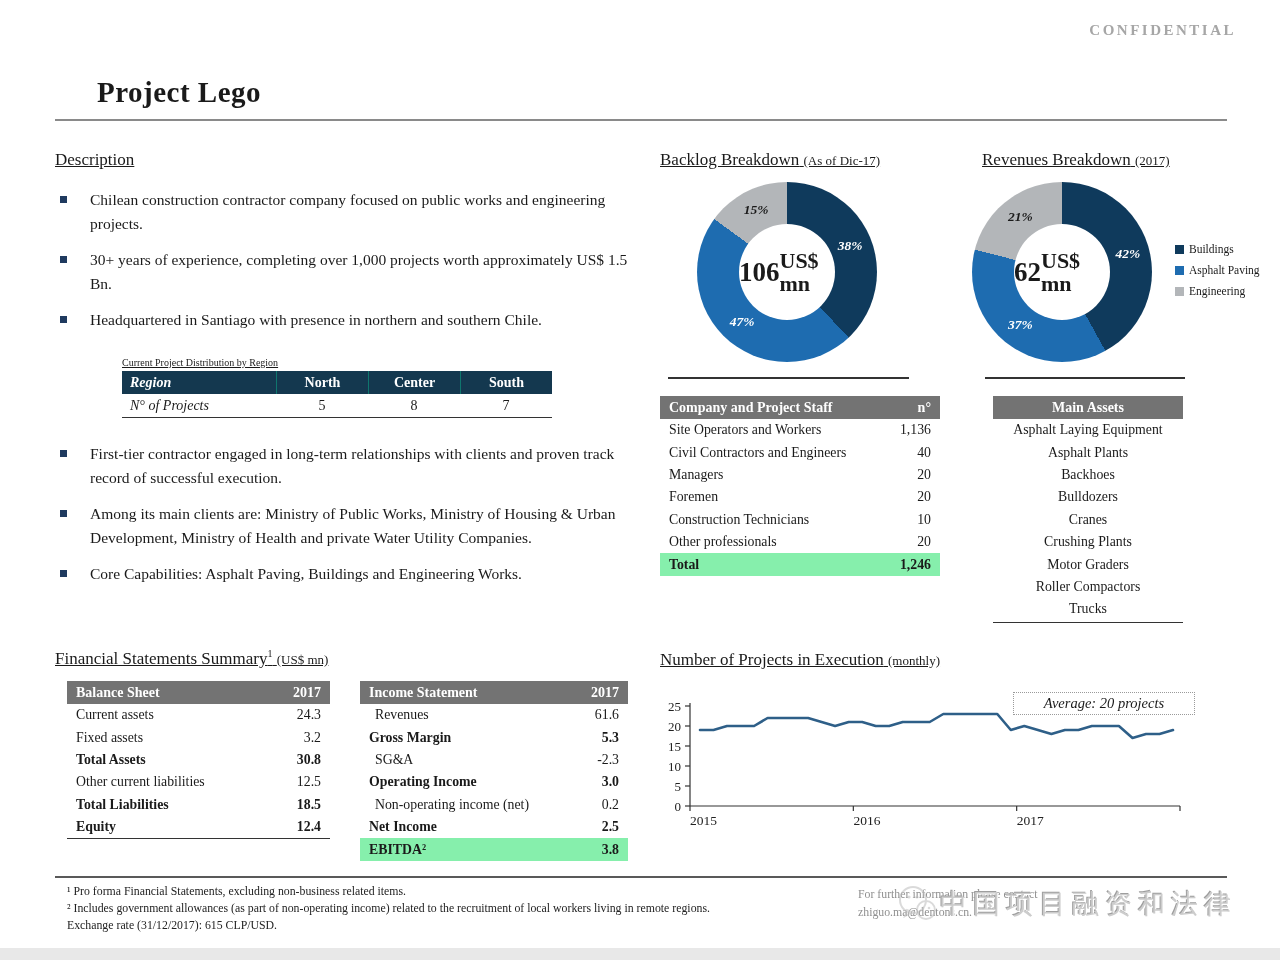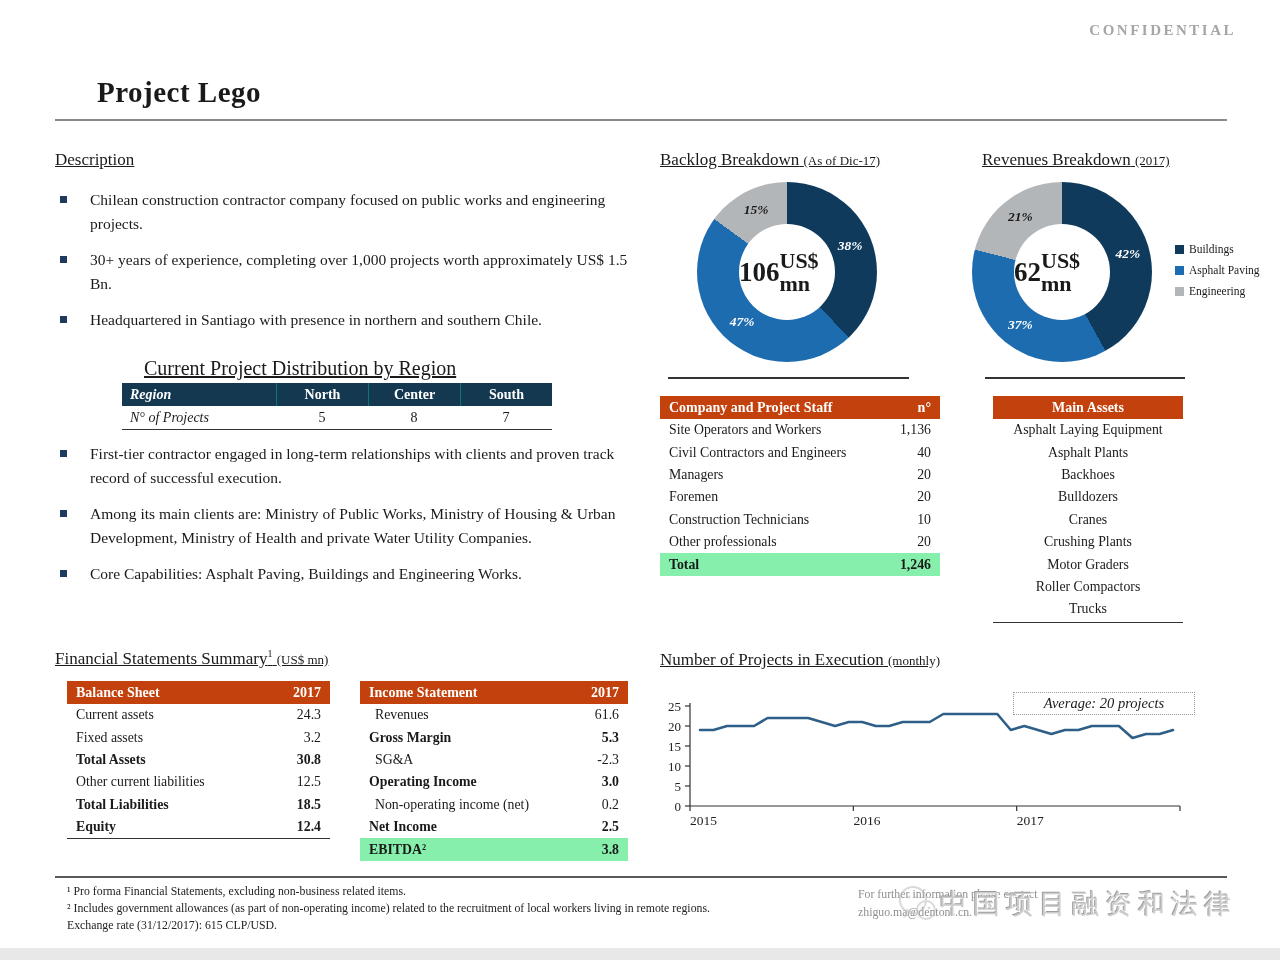--- a/index.html
+++ b/index.html
@@ -26,21 +26,21 @@
   
   .bullets{position:absolute;left:58px;width:585px;}
   #bullets-top{top:188px;}
   #bullets-bottom{top:442px;}
   .bullet{display:flex;margin-bottom:13px;}
   .bullet .sq{flex:0 0 7px;width:7px;height:7px;background:#1f3a5f;margin:8px 23px 0 2px;}
   .bullet .txt{font-size:15.5px;line-height:1.52;}
 
   
   #region-block{position:absolute;left:122px;top:357px;width:430px;}
-  #region-title{font-size:20px;text-decoration:underline;margin-bottom:3px;margin-left:22px;}
+  #region-title{font-size:10px;text-decoration:underline;margin-bottom:3px;}
   .region-row{display:flex;}
   .region-row .cell{box-sizing:border-box;height:23px;line-height:23px;font-size:14px;text-align:center;}
   .region-row .c0{width:154px;text-align:left;padding-left:8px;font-style:italic;}
   .region-row .c1,.region-row .c2,.region-row .c3{width:92px;}
   #region-header .cell{background:#14384f;color:#fff;font-weight:bold;}
   #region-header .c1,#region-header .c2,#region-header .c3{border-left:1px solid #0f766e;}
   #region-values{border-bottom:1.5px solid #333;}
 
   
   .donut{position:absolute;width:180px;height:180px;border-radius:50%;}
@@ -58,21 +58,21 @@
 
   
   #legend{position:absolute;left:1175px;top:243px;}
   .legend-item{display:flex;align-items:center;margin-bottom:9px;}
   .legend-item .sw{width:9px;height:9px;margin-right:5px;}
   .legend-item .lb{font-size:11.5px;}
 
   
   .dtable{position:absolute;}
   .dtable .hdr{display:flex;justify-content:space-between;align-items:center;height:23px;
-               background:#c2410c;color:#fff;font-weight:bold;font-size:14px;padding:0 9px;}
+               background:#737373;color:#fff;font-weight:bold;font-size:14px;padding:0 9px;}
   .dtable .row{display:flex;justify-content:space-between;align-items:center;height:22.4px;
                font-size:13.8px;padding:0 9px;}
   .dtable .row.bold{font-weight:bold;}
   .dtable .row.shaded{background:#86efac;}
   .dtable .row .lbl.ind{padding-left:6px;}
   #staff-table{left:660px;top:396px;width:280px;}
   #assets-table{left:993px;top:396px;width:190px;}
   #assets-table .hdr{justify-content:center;}
   #assets-table .row{justify-content:center;}
   #assets-table{border-bottom:1.5px solid #333;padding-bottom:1px;}

